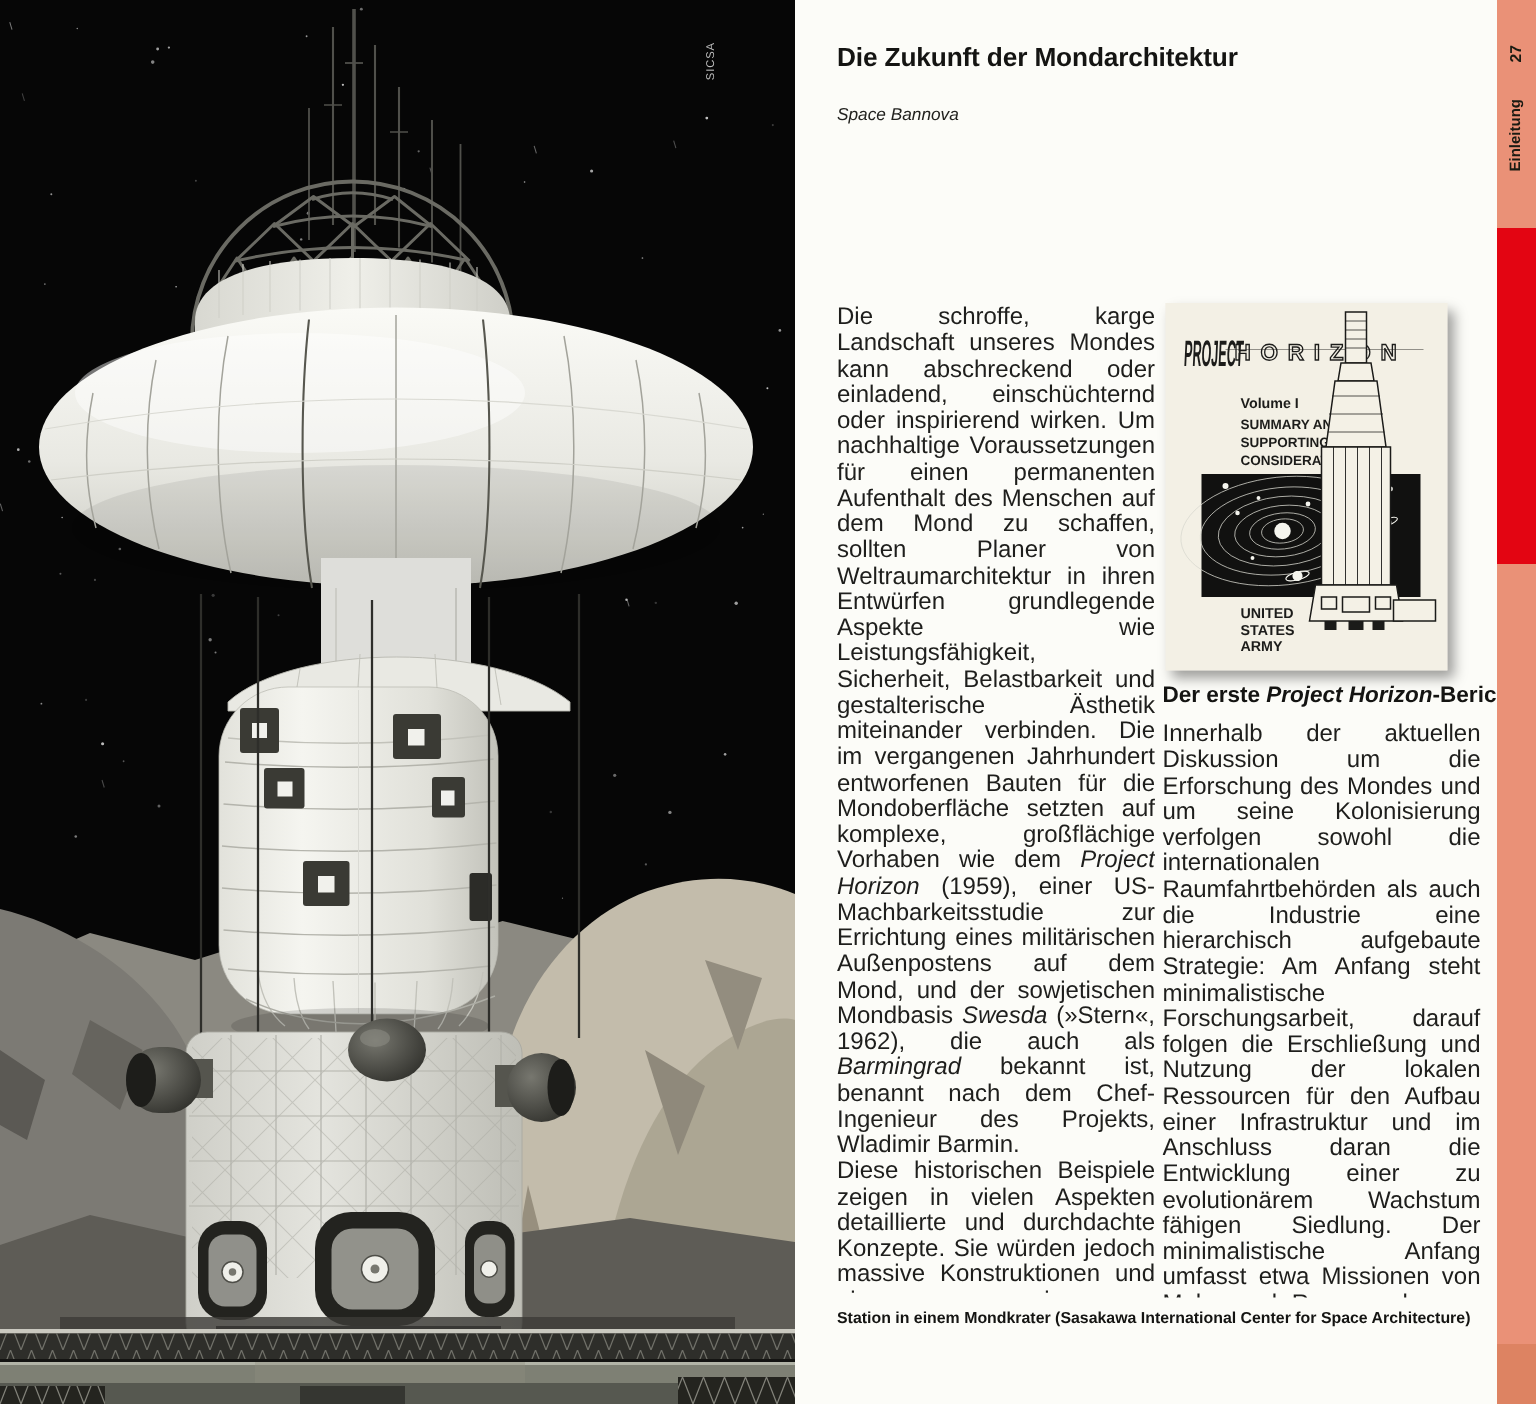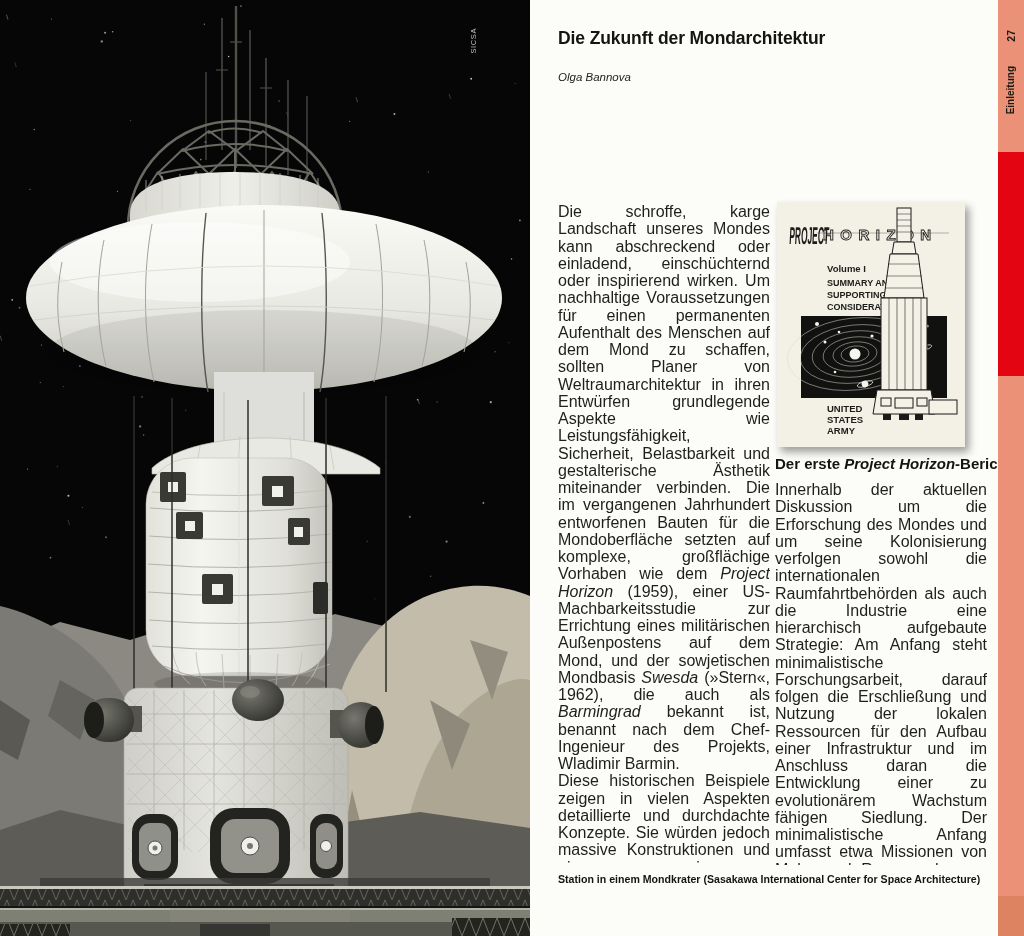--- a/index.html
+++ b/index.html
@@ -387,21 +387,21 @@
         <rect x="452" y="918" width="78" height="18" fill="#24241f"></rect>
         <rect x="452" y="918" width="78" height="18" fill="url(#lat)" opacity="0.9"></rect>
         <rect x="0" y="924" width="70" height="12" fill="#24241f"></rect>
         <rect x="0" y="924" width="70" height="12" fill="url(#lat)" opacity="0.9"></rect>
       </g>
     </svg>
   </div>
   <span class="credit-vert">SICSA</span>
 
   <h1 class="title">Die Zukunft der Mondarchitektur</h1>
-  <div class="author">Olga Bannova</div>
+  <div class="author">Space Bannova</div>
 
   <div class="col col-left" lang="de">
       <p><span>Die schroffe, karge Landschaft unseres Mondes kann abschreckend oder einladend, einschüchternd oder inspirierend wirken. Um nachhaltige Voraussetzungen für einen permanenten Aufenthalt des Menschen auf dem Mond zu schaffen, sollten Planer von Weltraumarchitektur in ihren Entwürfen grundlegende Aspekte wie Leistungsfähigkeit, Sicherheit, Belastbarkeit und gestalterische Ästhetik miteinander verbinden. Die im vergangenen Jahrhundert entworfenen Bauten für die Mondoberfläche setzten auf komplexe, großflächige Vorhaben wie dem </span><em>Project Horizon</em><span> (1959), einer US-Machbarkeitsstudie zur Errichtung eines militärischen Außenpostens auf dem Mond, und der sowjetischen Mondbasis </span><em>Swesda</em><span> (»Stern«, 1962), die auch als </span><em>Barmingrad</em><span> bekannt ist, benannt nach dem Chef-Ingenieur des Projekts, Wladimir Barmin.</span></p>
       <p><span>Diese historischen Beispiele zeigen in vielen Aspekten detaillierte und durchdachte Konzepte. Sie würden jedoch massive Konstruktionen und einen immensen Arbeitsaufwand erfordern. Dennoch nahmen bereits die ersten Visionäre der Weltraumforschung im vergangenen Jahrhundert drei Haupteigenschaften in den Fokus, die ein menschliches Dasein außerhalb der Erde ermöglichen würden: Funktionalität, Sicherheit und Langlebigkeit.</span></p>
     </div>
 
   <div class="fig">
     <svg width="188" height="245" viewBox="0 0 188 245" xmlns="http://www.w3.org/2000/svg">
       <rect x="0" y="0" width="188" height="245" fill="#f3f0e5"></rect>
 

